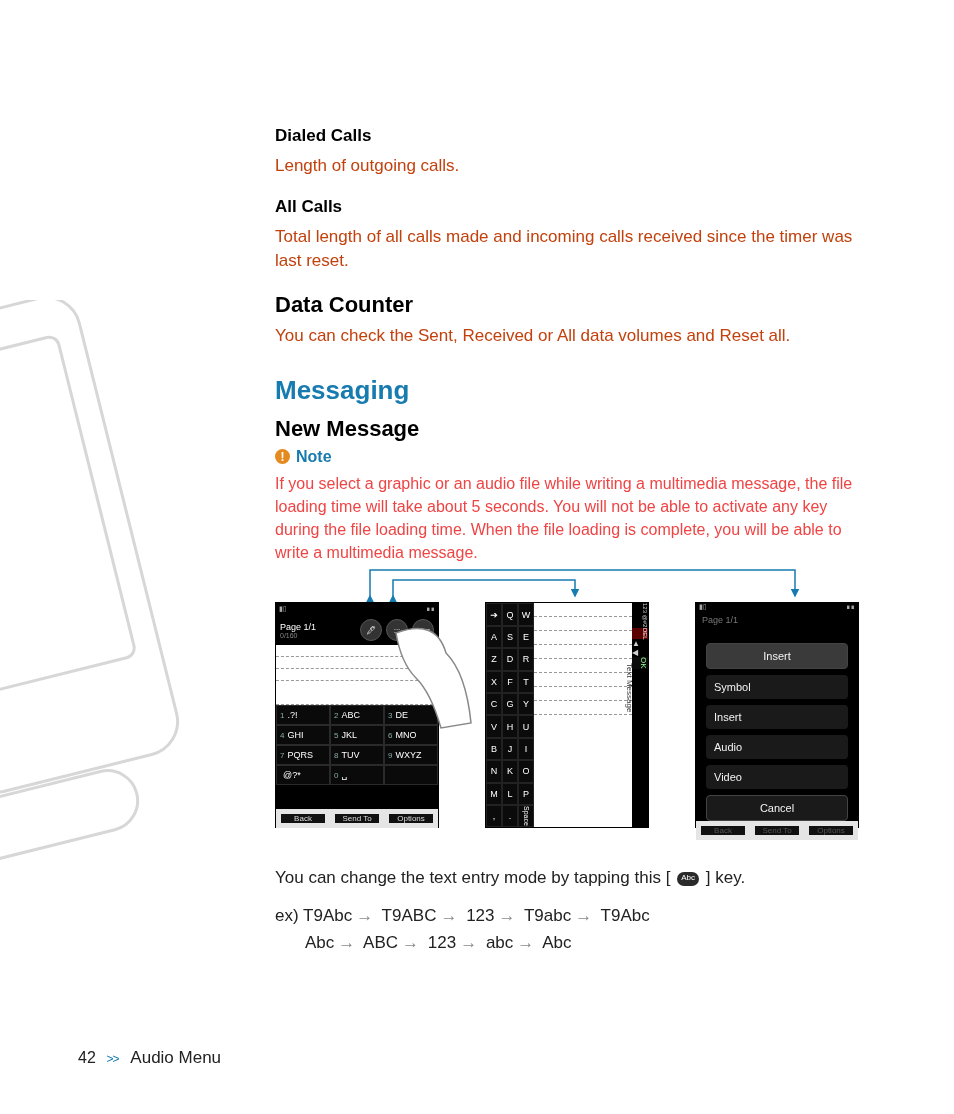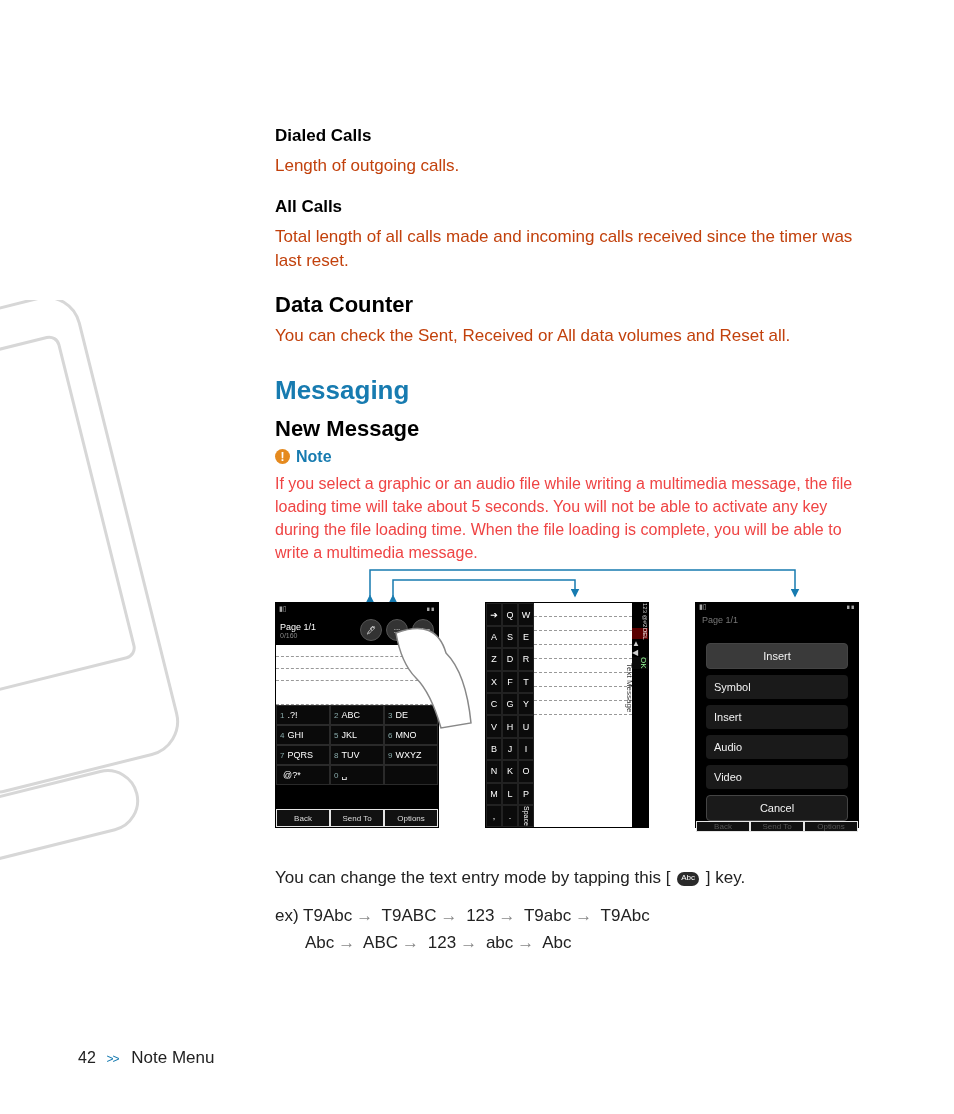--- a/index.html
+++ b/index.html
@@ -29,21 +29,21 @@
   .screen .sbar { height: 12px; background: #000; display: flex; align-items: center; justify-content: space-between; padding: 0 3px; color: #aaa; font-size: 7px; }
   .screen1 .topbar { height: 30px; display: flex; align-items: center; gap: 4px; padding: 0 4px; background: #000; }
   .pagelabel { color: #fff; font-size: 9px; }
   .modebtn { width: 22px; height: 22px; border-radius: 11px; background: #333; border:1px solid #555; display: inline-flex; align-items: center; justify-content: center; font-size: 8px; color: #eee; }
   .writearea { flex: 0 0 60px; background: #fff; border-bottom: 1px dashed #999; margin: 0; }
   .writearea .dash { border-bottom: 1px dashed #999; height: 12px; }
   .keypad { display: grid; grid-template-columns: repeat(3,1fr); grid-auto-rows: 20px; flex: 1; }
   .keypad .key { border: 1px solid #2a2a2a; background: #0a0a0a; color: #fff; font-size: 9px; display: flex; align-items: center; padding-left: 3px; gap: 3px; }
   .keypad .key .num { color: #8aa; font-size: 8px; }
   .softbar { display: grid; grid-template-columns: repeat(3,1fr); height: 18px; }
-  .softbar .soft { border: 1px solid #e5e5e5; background: #111; color: #ddd; font-size: 8px; display: flex; align-items: center; justify-content: center; }
+  .softbar .soft { border: 5px solid #e5e5e5; background: #111; color: #ddd; font-size: 8px; display: flex; align-items: center; justify-content: center; }
   .finger { position: absolute; left: 110px; top: 20px; width: 90px; height: 110px; pointer-events:none; }
 
   .screen2 { flex-direction: row; }
   .kcol { display: flex; flex-direction: column; width: 16px; }
   .kcol .vkey { flex: 1; border: 1px solid #222; background: #0b0b0b; color: #fff; display: flex; align-items: center; justify-content: center; font-size: 9px; }
   .msgarea { flex: 1; background: #fff; position: relative; }
   .msgarea .dash { border-bottom: 1px dashed #999; height: 14px; }
   .sidelabel { position: absolute; right: -2px; top: 60px; writing-mode: vertical-rl; font-size: 8px; color: #333; }
   .rcol { width: 16px; display: flex; flex-direction: column; }
   .rcol .vkey.ok { background: #0b0b0b; color: #9f9; font-size: 8px; }
@@ -292,16 +292,16 @@
         <span>abc</span><span class="arrow">→</span>
         <span>Abc</span>
       </div>
     </div>
 
   </div>
 
   <div class="footer">
     <span class="pnum">42</span>
     <span class="chev">&gt;&gt;</span>
-    <span>Note Menu</span>
+    <span>Audio Menu</span>
   </div>
 
 </div>
 
 </body></html>

